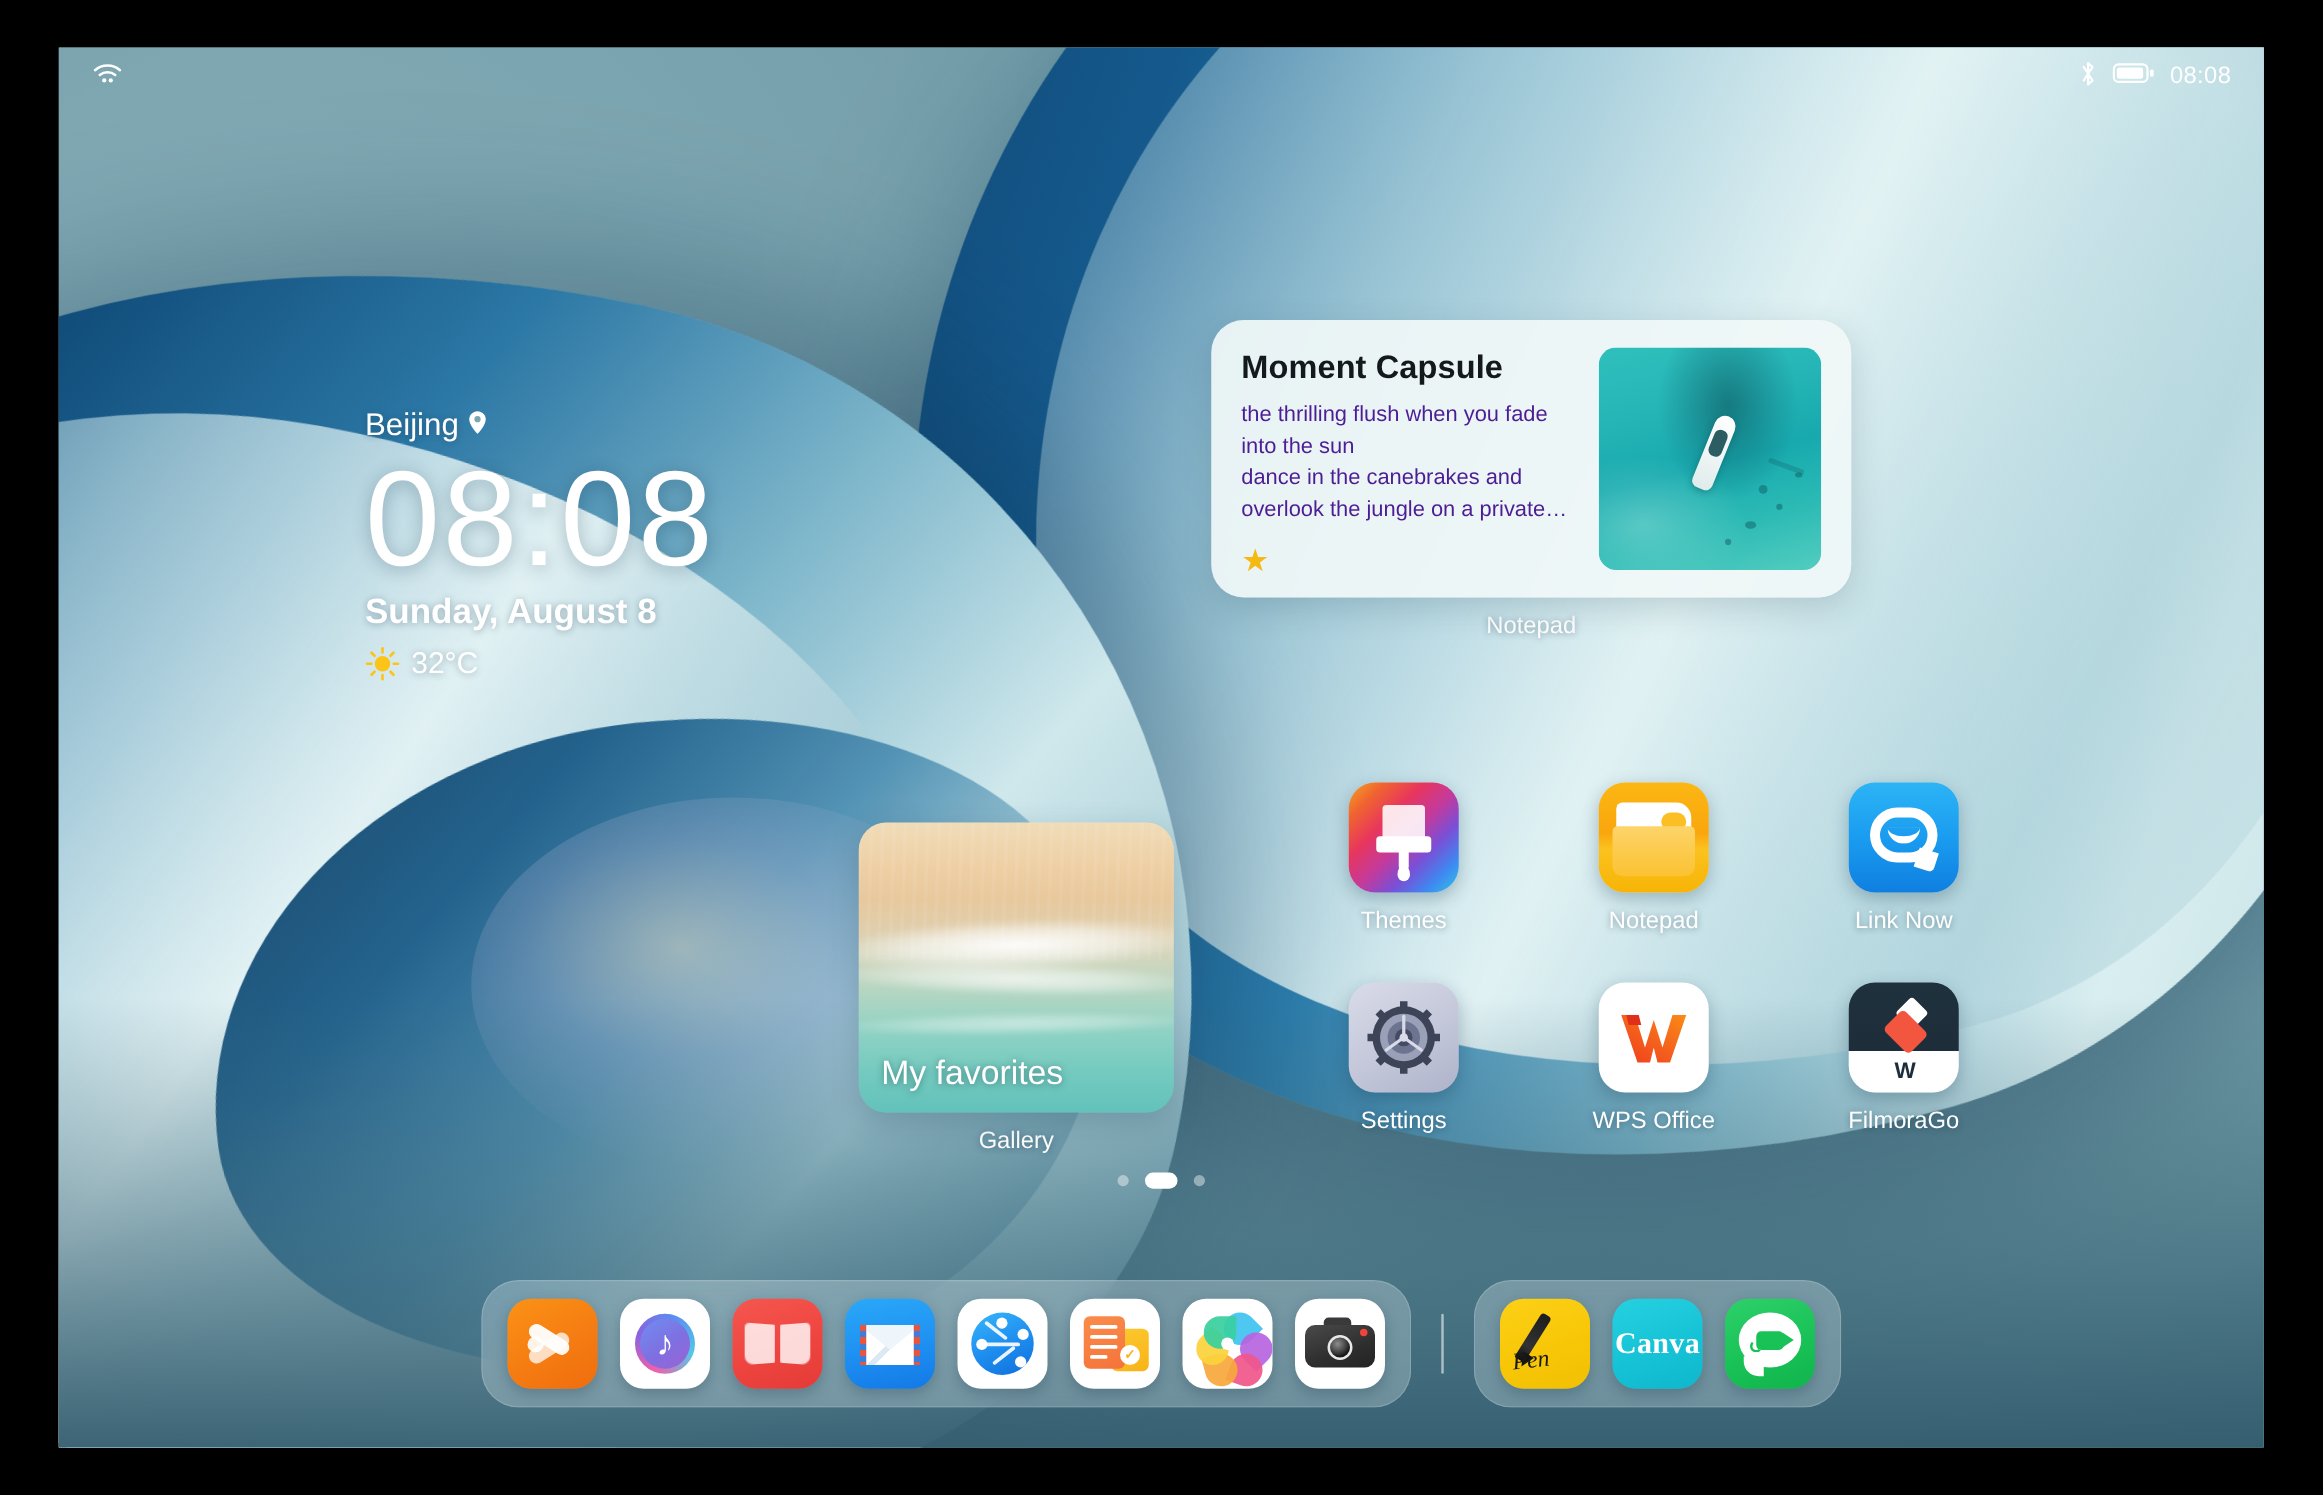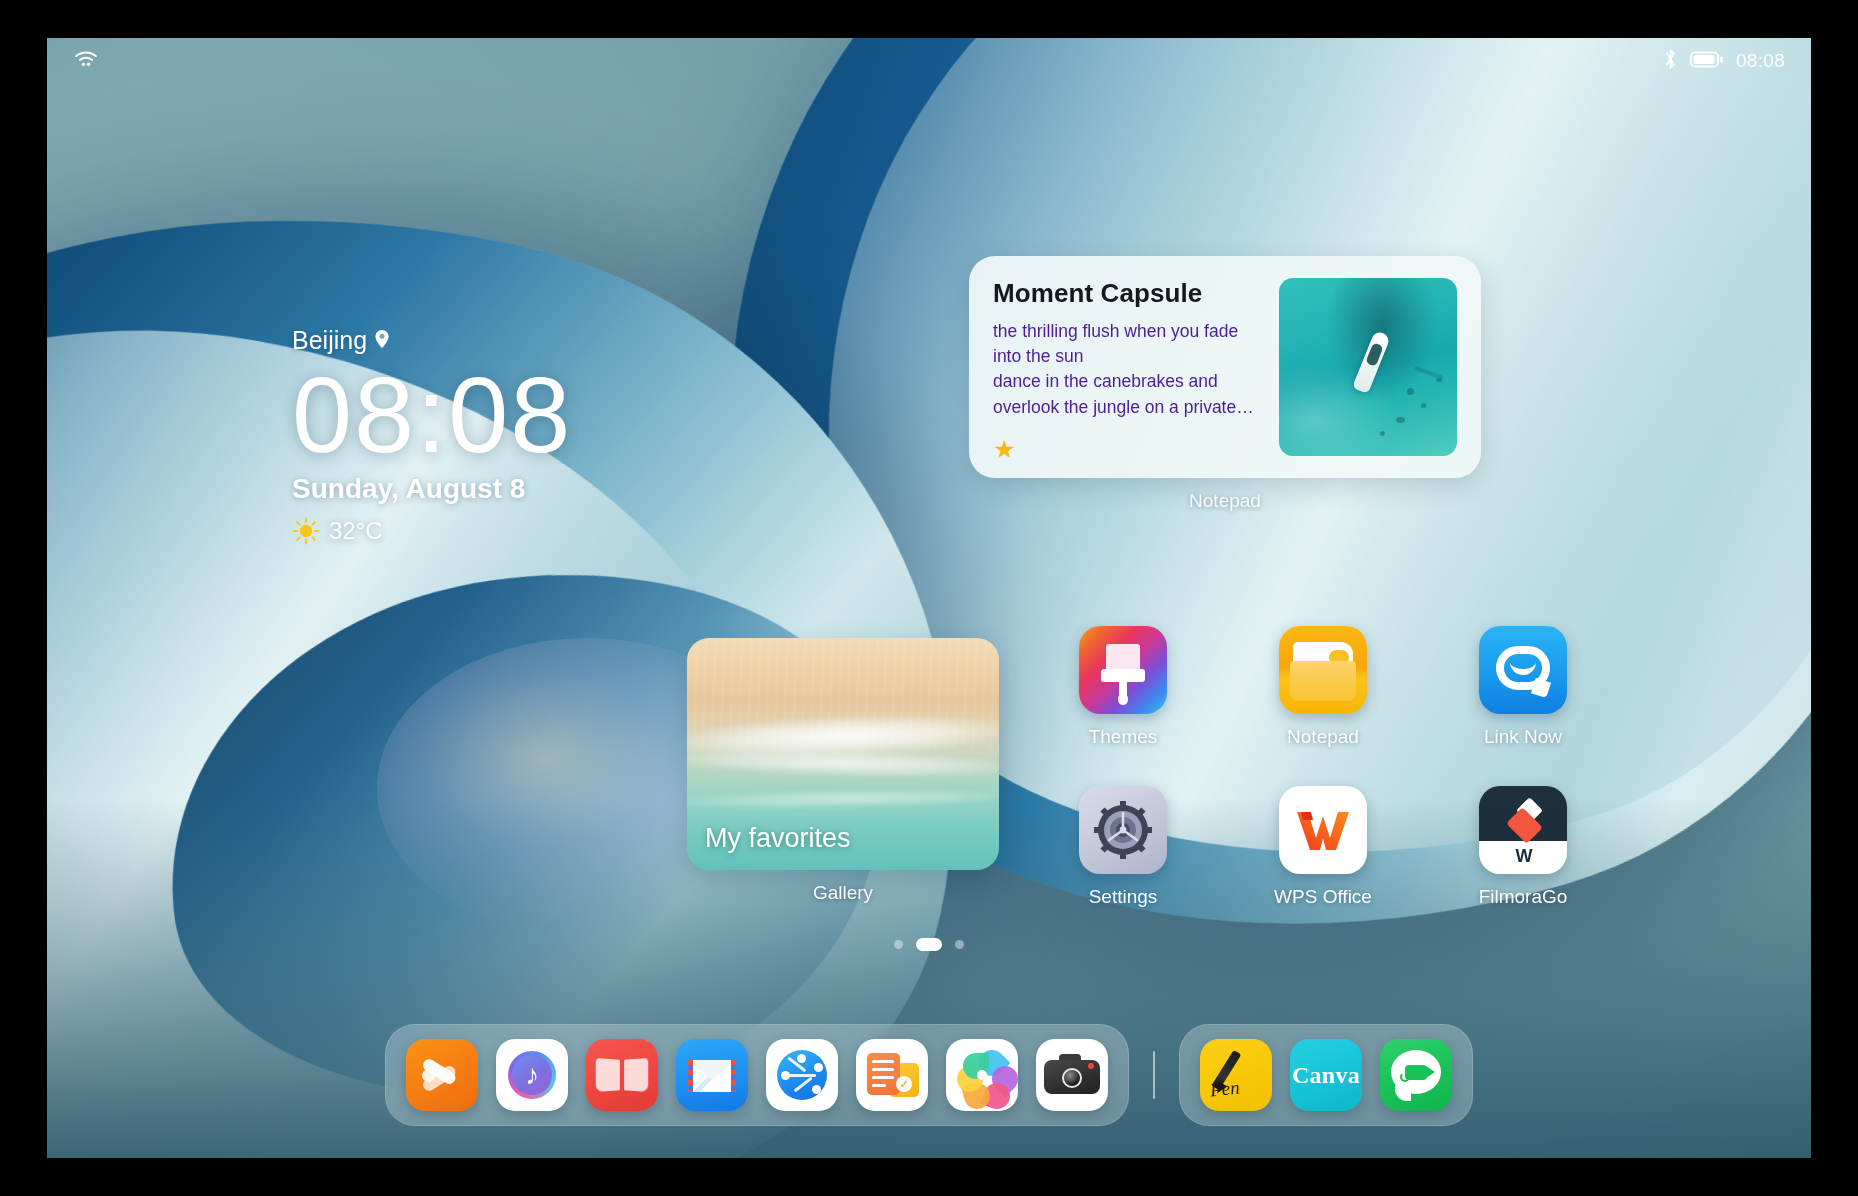--- a/index.html
+++ b/index.html
@@ -154,27 +154,28 @@
     background:rgba(12,78,86,.42);
   }
   .cap-label {
     text-align:center; color:#fff; font-size:19px; margin-top:12px;
     text-shadow:0 1px 5px rgba(20,50,70,.4);
   }
 
   
   #gallery-folder { position:absolute; left:640px; top:600px; z-index:20; }
   .gf-card {
-    width:312px; height:232px; border-radius:22px; overflow:hidden;
+    width:252px; height:232px; border-radius:22px; overflow:hidden;
     position:relative;
     box-shadow:0 8px 24px rgba(25,60,80,.22);
     background:linear-gradient(180deg,
       #f0dcb8 0%, #eecfa4 16%, #e8c89c 26%,
       #dfcfae 38%, #cfd6bd 48%, #b5d6c2 58%,
       #8fd2c4 72%, #74cabf 86%, #62c2bb 100%);
+    margin-top:20px;
   }
   .gf-foam {
     position:absolute; left:-8%; width:116%; height:40px;
     background:radial-gradient(ellipse at 50% 50%, rgba(255,255,255,.95) 0%, rgba(255,255,255,.55) 40%, rgba(255,255,255,0) 72%);
     filter:blur(2px);
   }
   .gf-foam.a { top:78px; transform:rotate(-2deg); }
   .gf-foam.b { top:112px; height:26px; opacity:.75; transform:rotate(1.5deg); }
   .gf-foam.c { top:152px; height:18px; opacity:.5; transform:rotate(-1deg); }
   .gf-sandtex {

